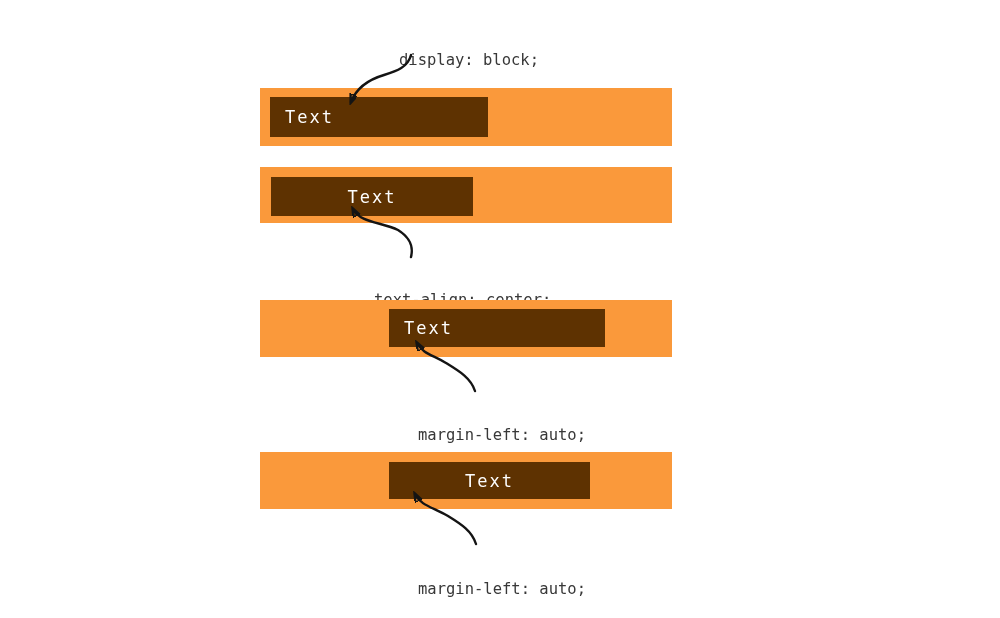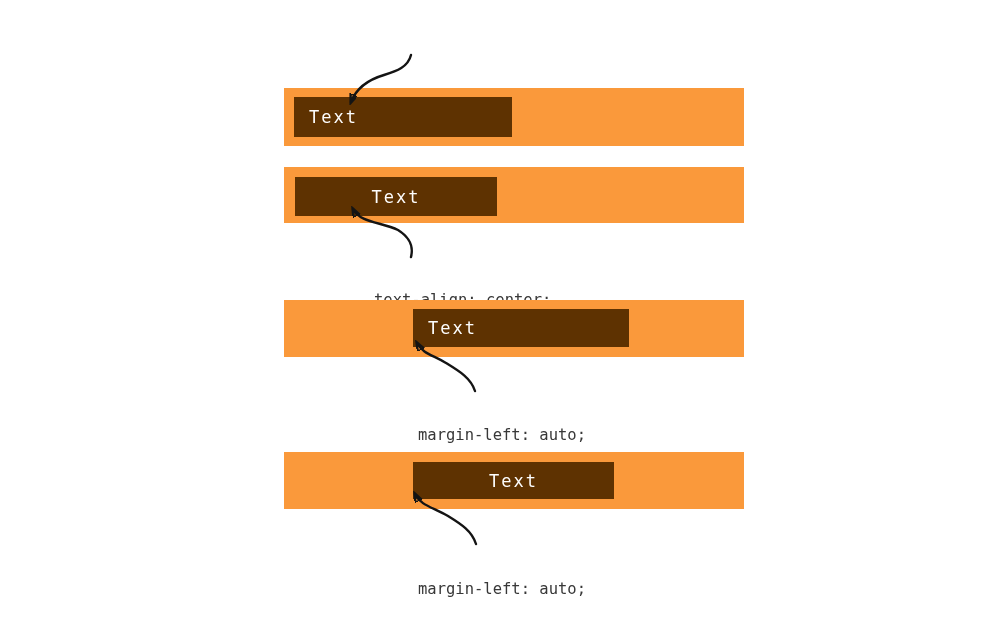--- a/index.html
+++ b/index.html
@@ -11,22 +11,22 @@
   .canvas {
     position: relative;
     width: 1000px;
     height: 618px;
     background: var(--canvas-bg, #ffffff);
     overflow: hidden;
   }
   
   .bar {
     position: absolute;
-    left: 284px;
-    width: 460px;
+    left: 260px;
+    width: 412px;
     background: var(--bar-orange, #fa993b);
   }
   #bar1 { top: 88px;  height: 58px; }
   #bar2 { top: 167px; height: 56px; }
   #bar3 { top: 300px; height: 57px; }
   #bar4 { top: 452px; height: 57px; }
 
   
   .box {
     position: absolute;
@@ -70,20 +70,24 @@
     stroke: var(--arrow, #141414);
     stroke-width: 2.4;
     stroke-linecap: round;
   }
 </style>
 </head>
 <body>
 
 <div class="canvas">
 
+  <div class="ann" id="ann1">
+    <div>display: block;</div>
+    <div>width: 25em;</div>
+  </div>
 
   <div class="bar" id="bar1">
     <div class="box align-left" id="box1">
       <span>Text</span>
     </div>
   </div>
 
   <div class="bar" id="bar2">
     <div class="box align-center" id="box2">
       <span>Text</span>

